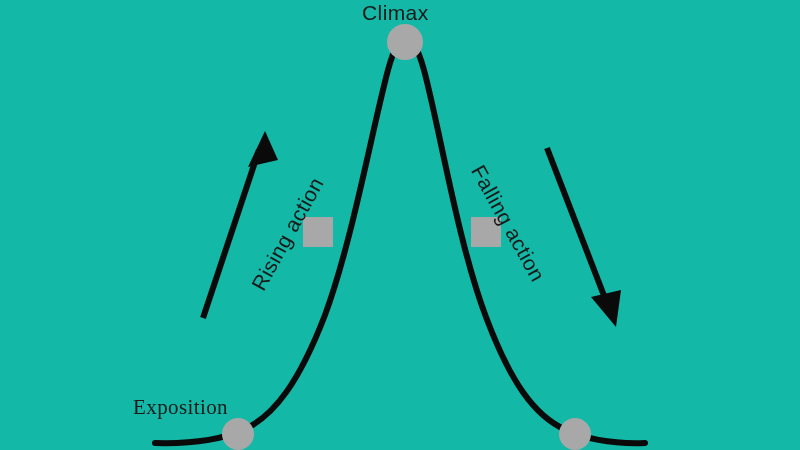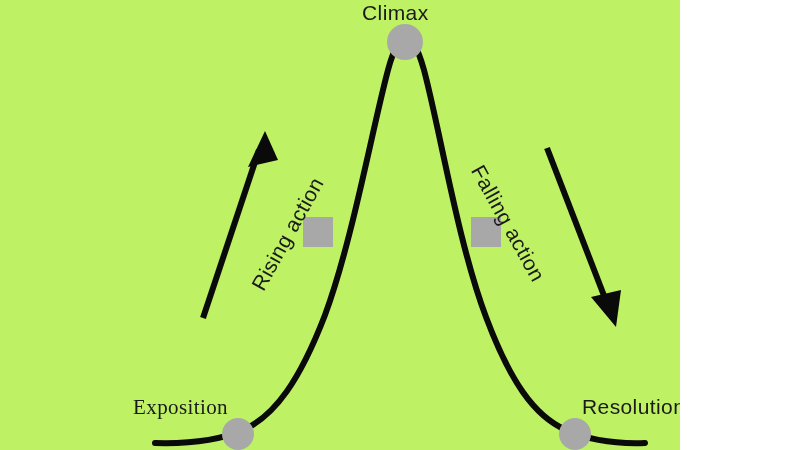--- a/index.html
+++ b/index.html
@@ -6,23 +6,23 @@
   html, body {
     margin: 0;
     padding: 0;
     background: #ffffff;
   }
   body {
     font-family: "Liberation Sans", sans-serif;
   }
   #canvas {
     position: relative;
-    width: 680px;
+    width: 800px;
     height: 450px;
-    background: #bef264;
+    background: #14b8a6;
     overflow: hidden;
   }
   #plot-svg {
     position: absolute;
     top: 0;
     left: 0;
     width: 800px;
     height: 450px;
   }
   .story-curve {
@@ -119,19 +119,18 @@
 
     <rect class="node-square" x="471" y="217" width="30" height="30"></rect>
 
     <circle class="node-circle" cx="575" cy="434" r="16"></circle>
   </svg>
 
   <div class="stage-label" id="label-climax">Climax</div>
 
   <div class="stage-label" id="label-exposition">Exposition</div>
 
-  <div class="stage-label" id="label-resolution">Resolution</div>
 
   <div class="rotated-label" id="label-rising-action">Rising action</div>
 
   <div class="rotated-label" id="label-falling-action">Falling action</div>
 
 </div>
 
 </body></html>

